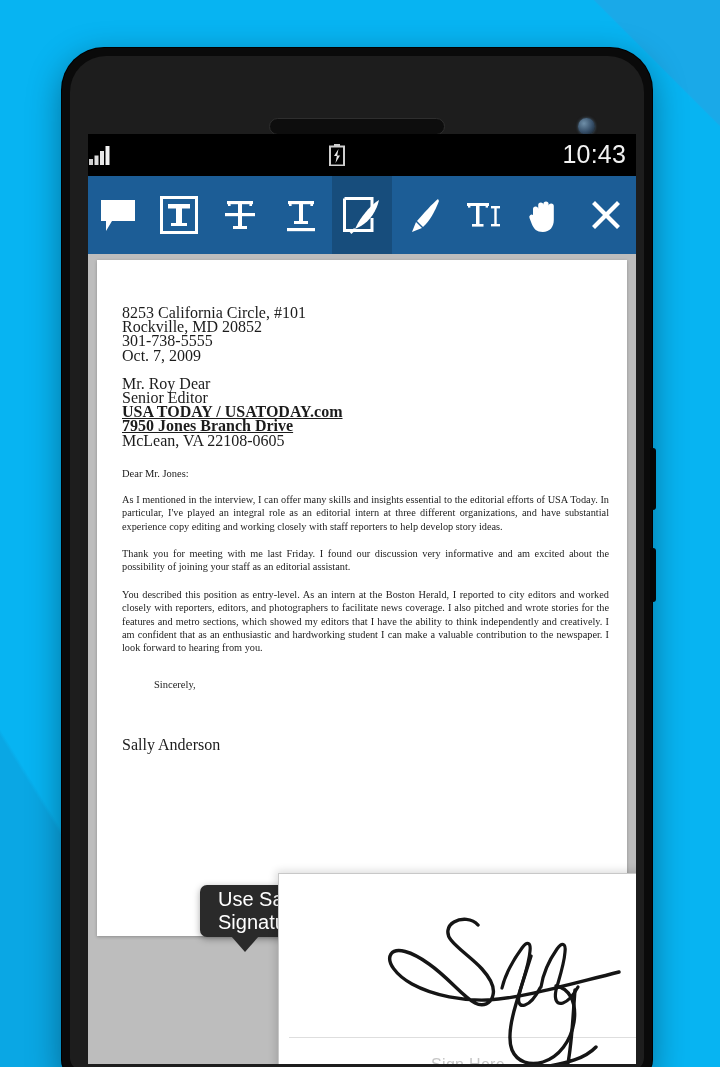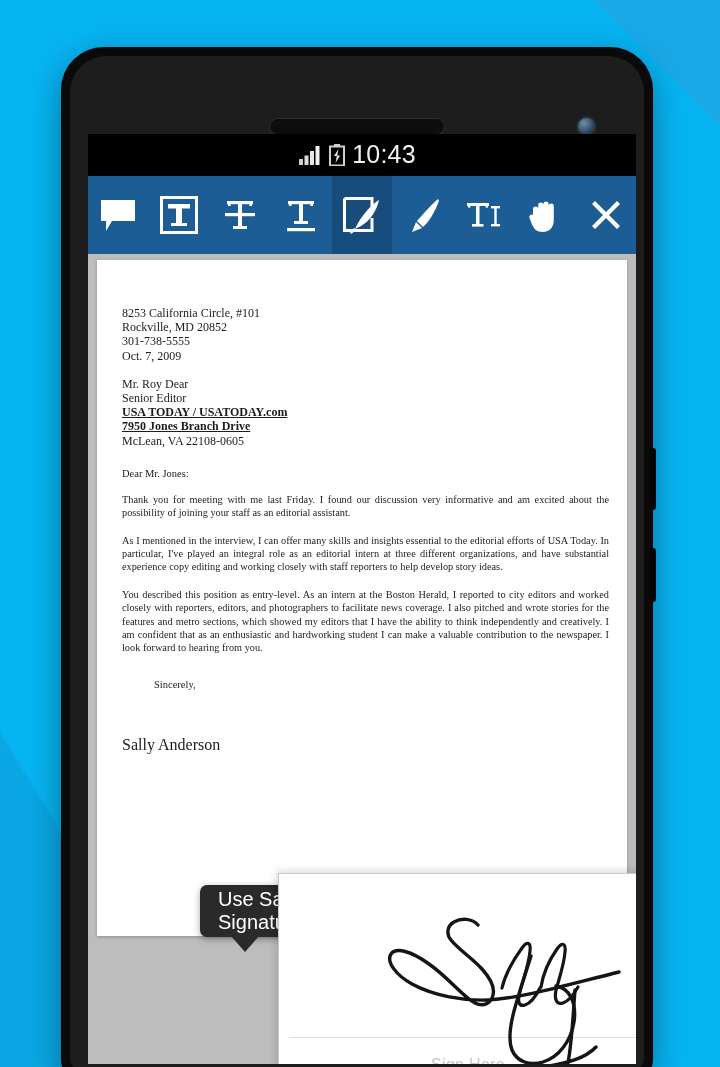--- a/index.html
+++ b/index.html
@@ -84,21 +84,21 @@
     overflow: hidden;
   }
 
   
   #status-bar {
     position: relative;
     height: 42px;
     background: #000;
     display: flex;
     align-items: center;
-    justify-content: center;
+    justify-content: space-between;
     padding-right: 10px;
     gap: 7px;
   }
   #signal-icon { display: block; }
   #battery-icon { display: block; }
   #status-clock {
     color: #f2f2f2;
     font-size: 25px;
     letter-spacing: 0.2px;
     line-height: 1;
@@ -137,21 +137,21 @@
     box-shadow: 0 1px 3px rgba(0,0,0,0.25);
     overflow: hidden;
   }
   #doc-body {
     position: absolute;
     left: 25px; top: 46px;
     right: 18px;
     font-family: "Liberation Serif", serif;
     color: #1c1c1c;
   }
-  .addr-block { font-size: 12px; line-height: 14.2px; }
+  .addr-block { font-size: 16px; line-height: 14.2px; }
   .addr-block.second { margin-top: 14px; }
   .addr-block .b { font-weight: bold; text-decoration: underline; }
   .salutation { font-size: 10.5px; margin-top: 20px; }
   .para {
     font-size: 10.3px;
     line-height: 13.4px;
     margin-top: 14px;
     text-align: justify;
   }
   .closing { font-size: 10.5px; margin-top: 24px; margin-left: 32px; }
@@ -359,22 +359,22 @@
           <div class="addr-block second">
             <div>Mr. Roy Dear</div>
             <div>Senior Editor</div>
             <div class="b">USA TODAY / USATODAY.com</div>
             <div class="b">7950 Jones Branch Drive</div>
             <div>McLean, VA 22108-0605</div>
           </div>
 
           <div class="salutation">Dear Mr. Jones:</div>
 
+          <div class="para">As I mentioned in the interview, I can offer many skills and insights essential to the editorial efforts of USA Today. In particular, I've played an integral role as an editorial intern at three different organizations, and have substantial experience copy editing and working closely with staff reporters to help develop story ideas.</div>
           <div class="para">Thank you for meeting with me last Friday. I found our discussion very informative and am excited about the possibility of joining your staff as an editorial assistant.</div>
-          <div class="para">As I mentioned in the interview, I can offer many skills and insights essential to the editorial efforts of USA Today. In particular, I've played an integral role as an editorial intern at three different organizations, and have substantial experience copy editing and working closely with staff reporters to help develop story ideas.</div>
           <div class="para">You described this position as entry-level. As an intern at the Boston Herald, I reported to city editors and worked closely with reporters, editors, and photographers to facilitate news coverage. I also pitched and wrote stories for the features and metro sections, which showed my editors that I have the ability to think independently and creatively. I am confident that as an enthusiastic and hardworking student I can make a valuable contribution to the newspaper. I look forward to hearing from you.</div>
 
           <div class="closing">Sincerely,</div>
           <div class="signer">Sally Anderson</div>
         </div>
       </div>
 
       <div id="signature-menu">
         <div class="menu-item" id="menu-item-use-saved">Use Saved Signature</div>
         <div id="menu-divider"></div>

